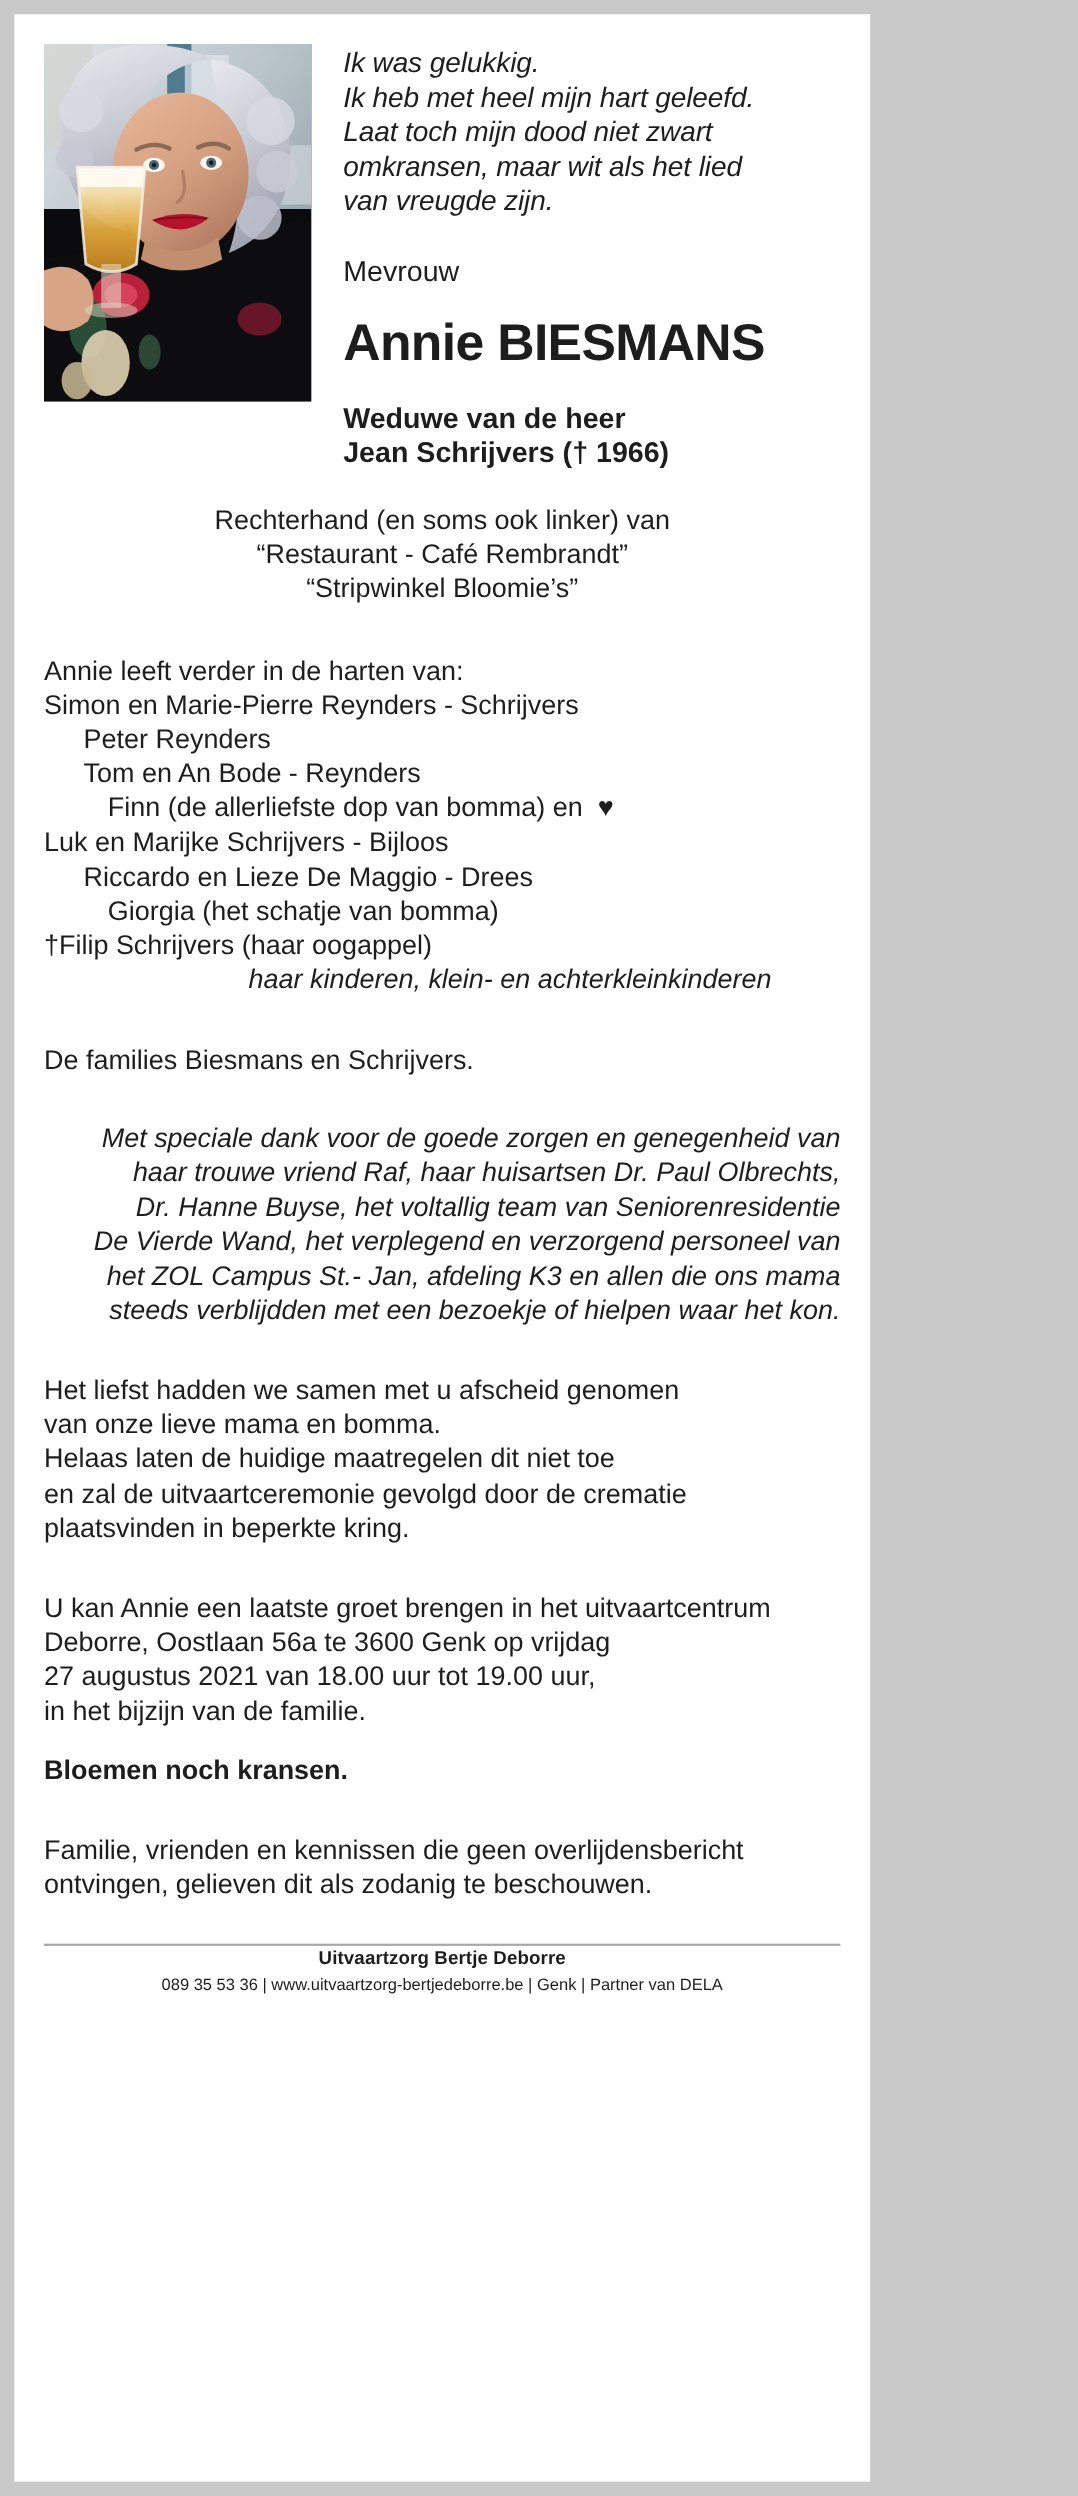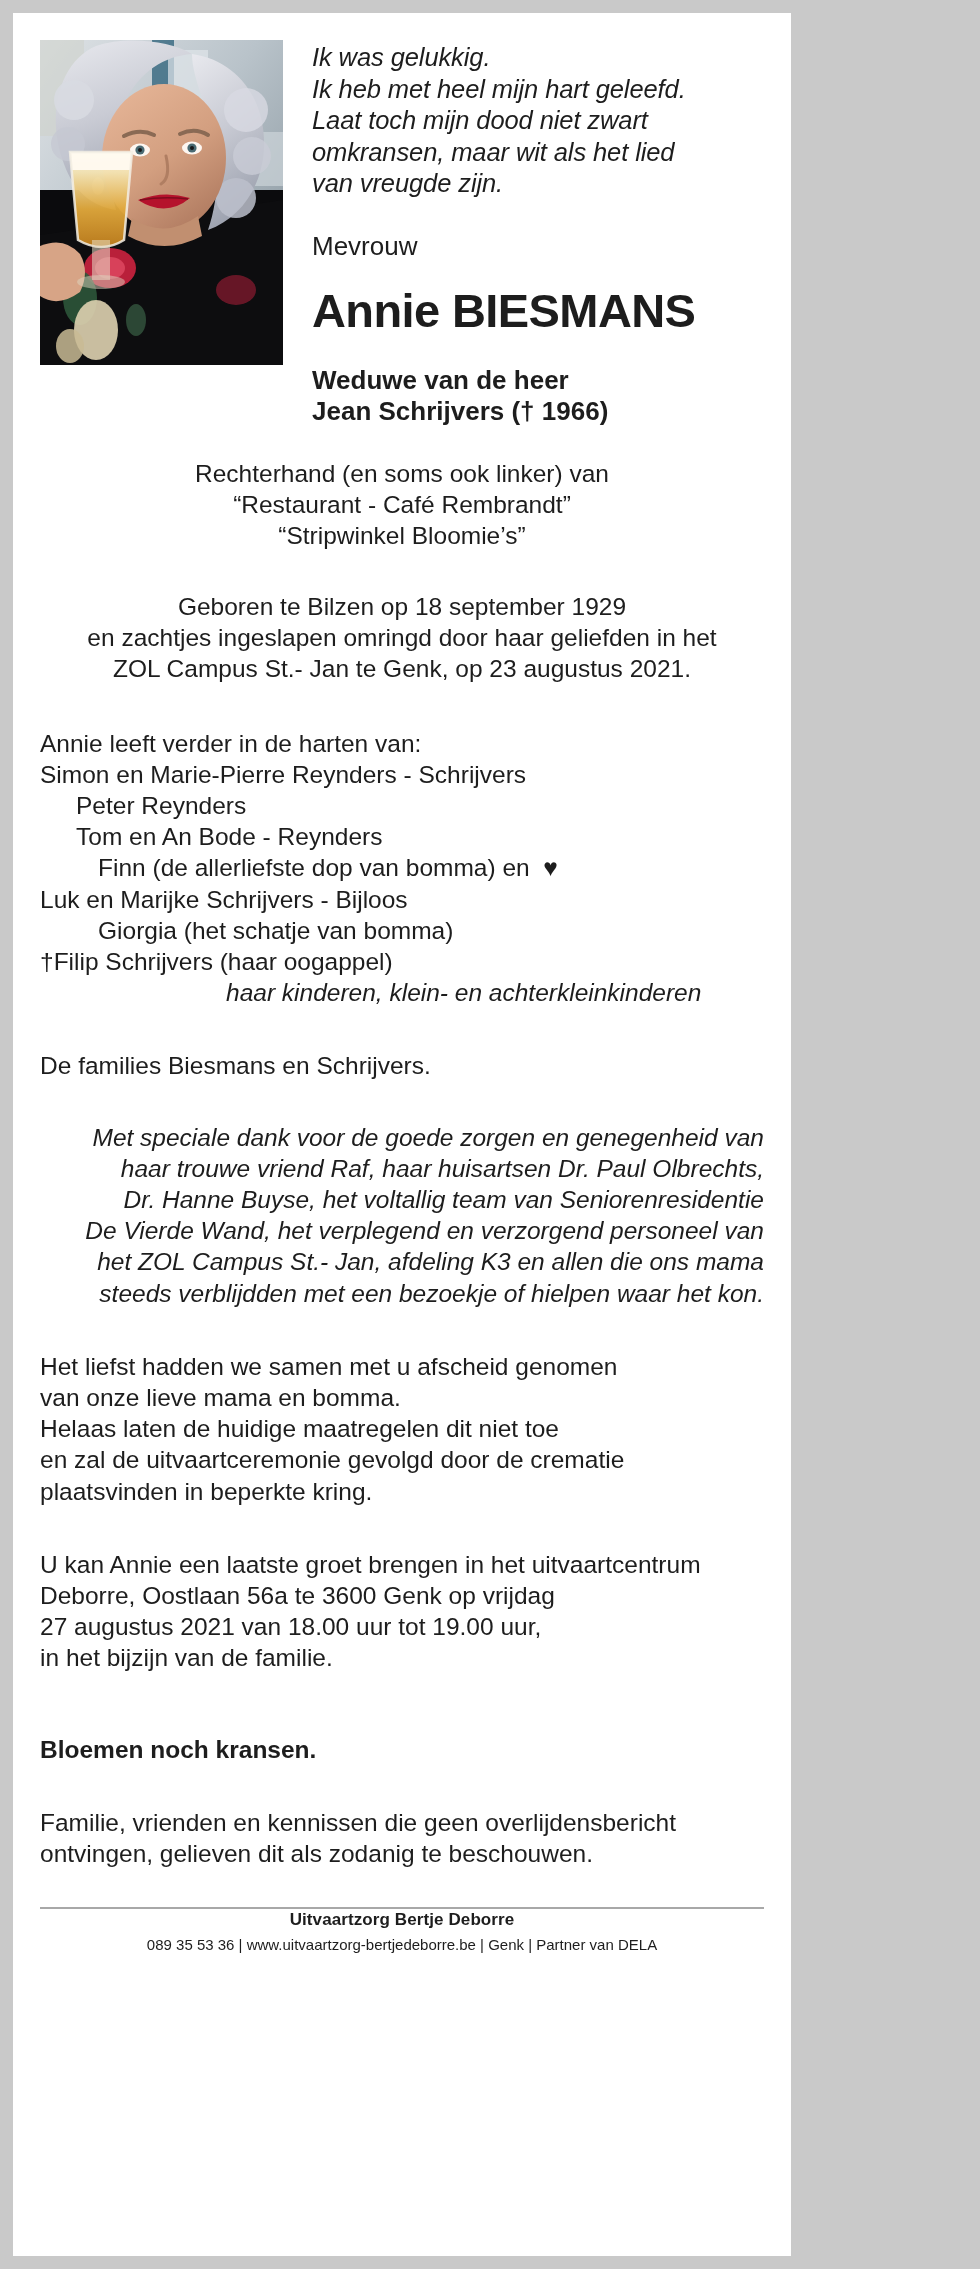--- a/index.html
+++ b/index.html
@@ -111,21 +111,21 @@
   .family-line.i2 { padding-left: 58px; }
   .family-line.tail {
     padding-left: 186px;
     font-style: italic;
   }
 
   .families { margin-top: 42px; }
   .thanks   { margin-top: 40px; text-align: right; }
   .ceremony { margin-top: 42px; }
   .visit    { margin-top: 42px; }
-  .noflowers{ margin-top: 60px; }
+  .noflowers{ margin-top: 22px; }
   .mourn    { margin-top: 40px; }
   .notice   { margin-top: 42px; }
 
   
   .footer-rule {
     margin: 38px 27px 0 27px;
     height: 2px;
     background: #a8a8a8;
   }
   .footer {
@@ -250,33 +250,31 @@
         <span class="last">BIESMANS</span>
       </div>
       <div class="weduwe">Weduwe van de heer
 Jean Schrijvers († 1966)</div>
     </div>
   </div>
 
   <div class="centered roles">Rechterhand (en soms ook linker) van
 “Restaurant - Café Rembrandt”
 “Stripwinkel Bloomie’s”</div>
-  <div class="centered birth">Geboren te Bilzen op 18 september 1929
-en zachtjes ingeslapen omringd door haar geliefden in het
-ZOL Campus St.- Jan te Genk, op 23 augustus 2021.</div>
 
   <div class="body-col">
 
     <div class="family">
       <div class="family-line">Annie leeft verder in de harten van:</div>
       <div class="family-line">Simon en Marie-Pierre Reynders - Schrijvers</div>
       <div class="family-line i1">Peter Reynders</div>
       <div class="family-line i1">Tom en An Bode - Reynders</div>
       <div class="family-line i2">Finn (de allerliefste dop van bomma) en  ♥</div>
       <div class="family-line">Luk en Marijke Schrijvers - Bijloos</div>
+      <div class="family-line i1">Riccardo en Lieze De Maggio - Drees</div>
       <div class="family-line i2">Giorgia (het schatje van bomma)</div>
       <div class="family-line">†Filip Schrijvers (haar oogappel)</div>
       <div class="family-line tail">haar kinderen, klein- en achterkleinkinderen</div>
     </div>
 
     <div class="para families">De families Biesmans en Schrijvers.</div>
     <div class="para italic thanks">Met speciale dank voor de goede zorgen en genegenheid van
 haar trouwe vriend Raf, haar huisartsen Dr. Paul Olbrechts,
 Dr. Hanne Buyse, het voltallig team van Seniorenresidentie
 De Vierde Wand, het verplegend en verzorgend personeel van

